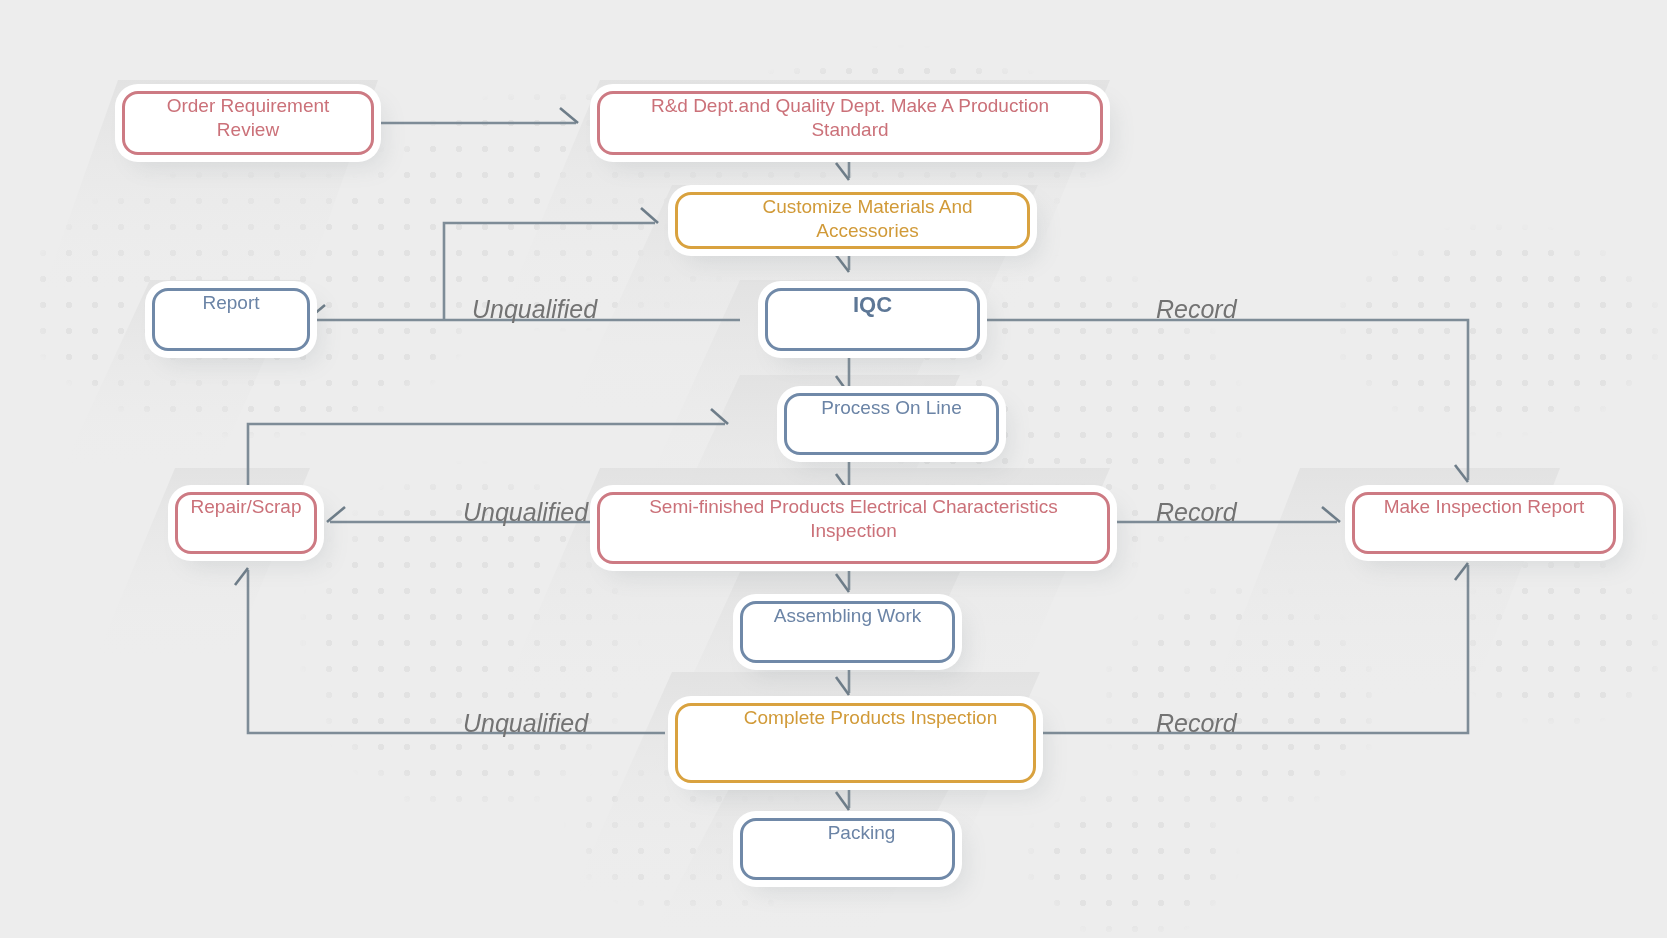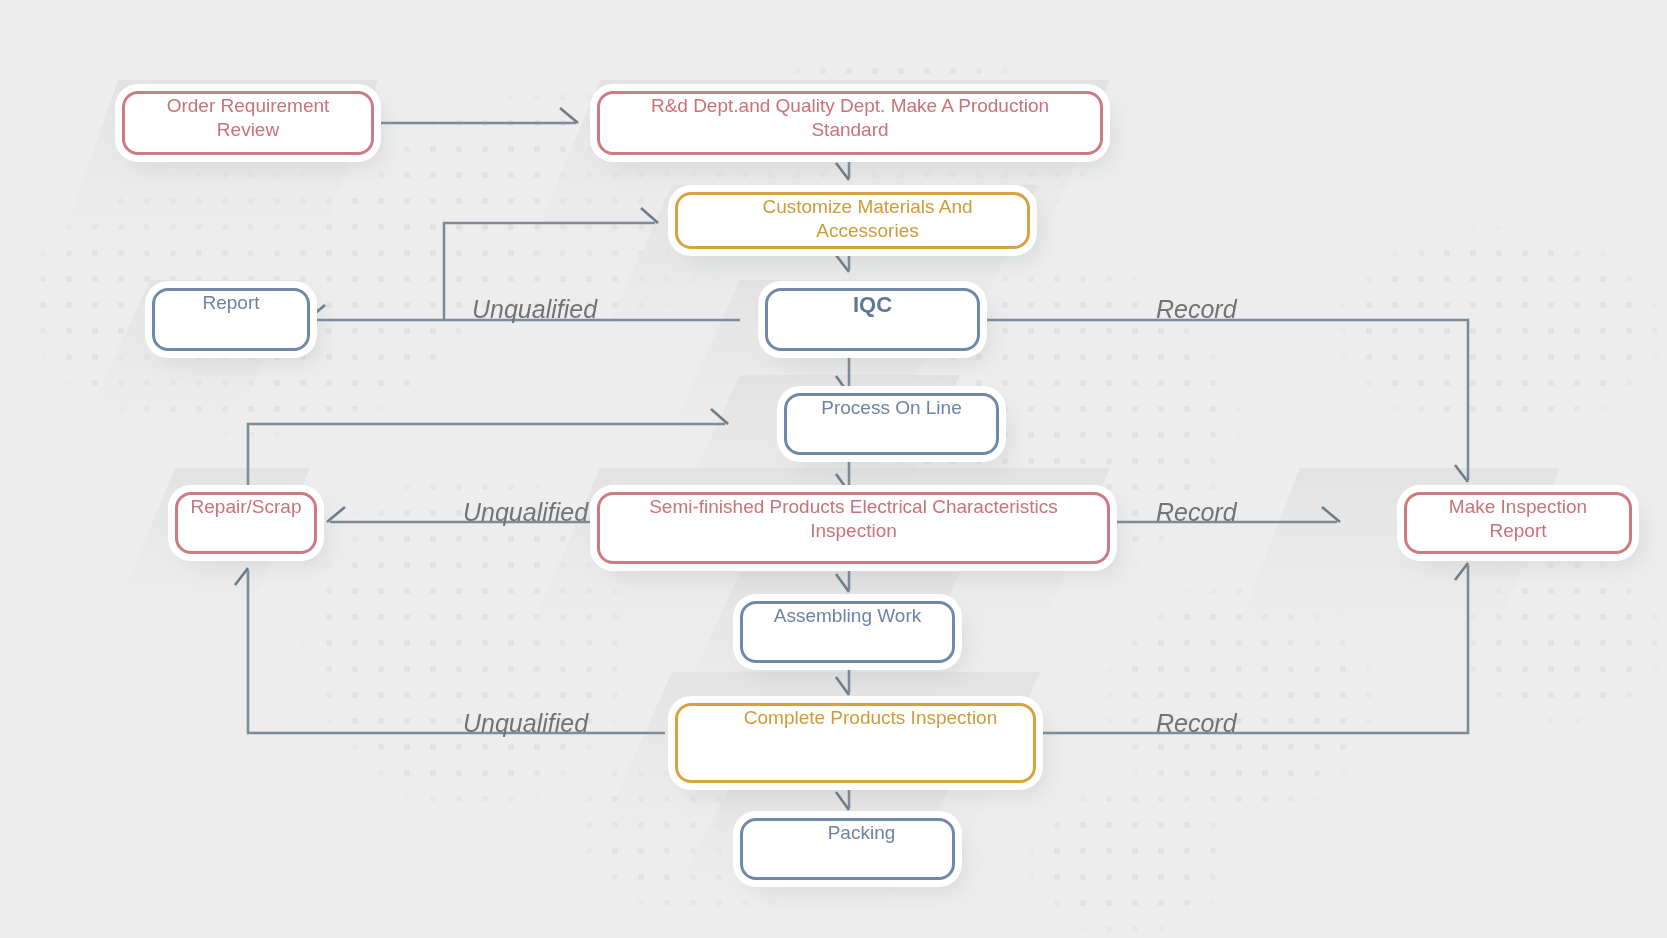--- a/index.html
+++ b/index.html
@@ -171,21 +171,21 @@
   </div>
 
   <div class="node blue" style="left:152px;  top:288px; width:158px; height:63px;">
     <span>Report</span>
   </div>
 
   <div class="node bold blue" style="left:765px; top:288px; width:215px; height:63px;">
     <span>IQC</span>
   </div>
 
-  <div class="node red" style="left:1404px; top:492px; width:228px; height:62px;">
+  <div class="node red" style="left:1352px; top:492px; width:264px; height:62px;">
     <span>Make Inspection Report</span>
   </div>
 
   <div class="node blue" style="left:740px;  top:393px; width:215px; height:62px;margin-left:44px;">
     <span>Process On Line</span>
   </div>
 
   <div class="node red" style="left:175px;  top:492px; width:142px; height:62px;">
     <span>Repair/Scrap</span>
   </div>

